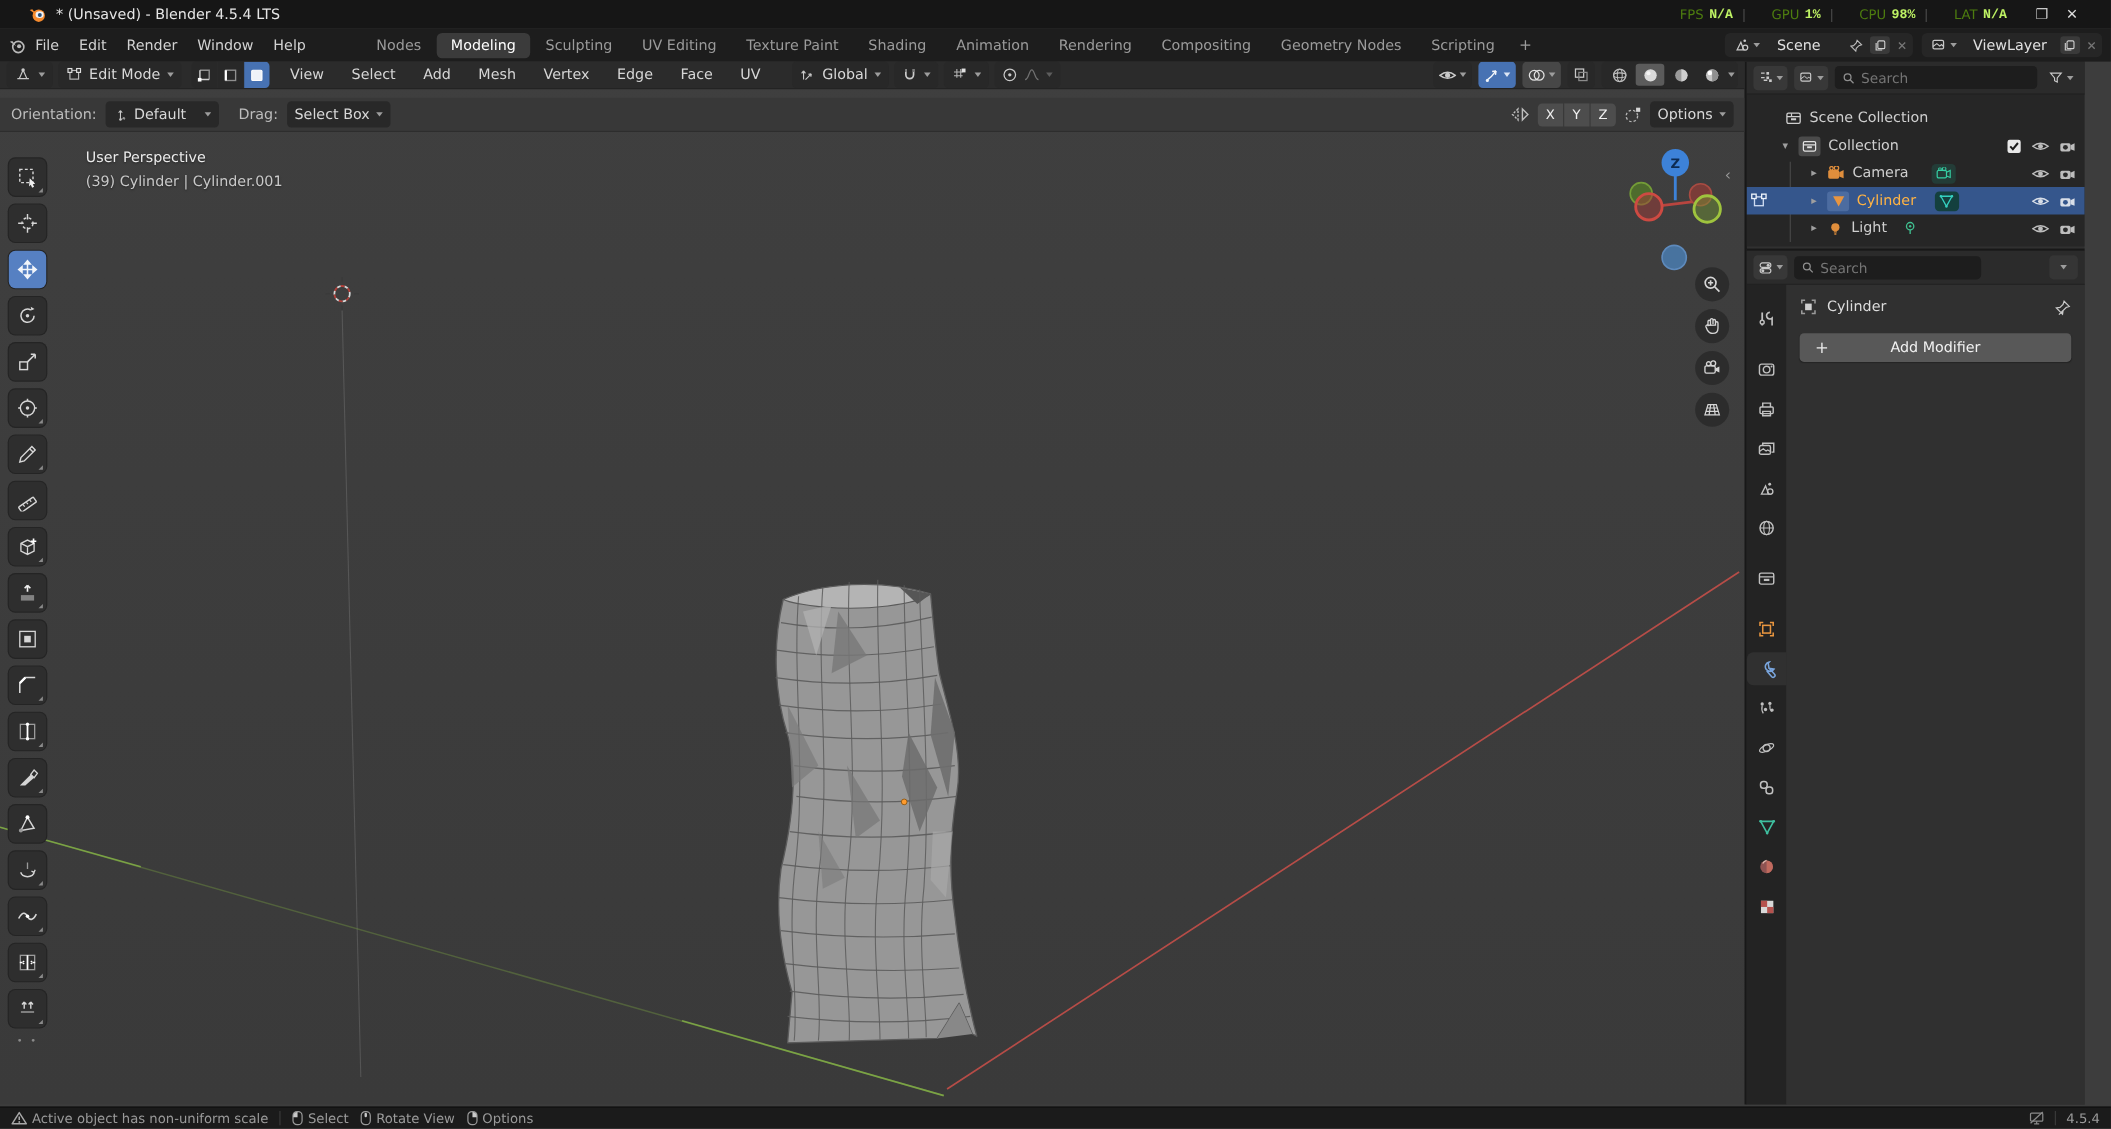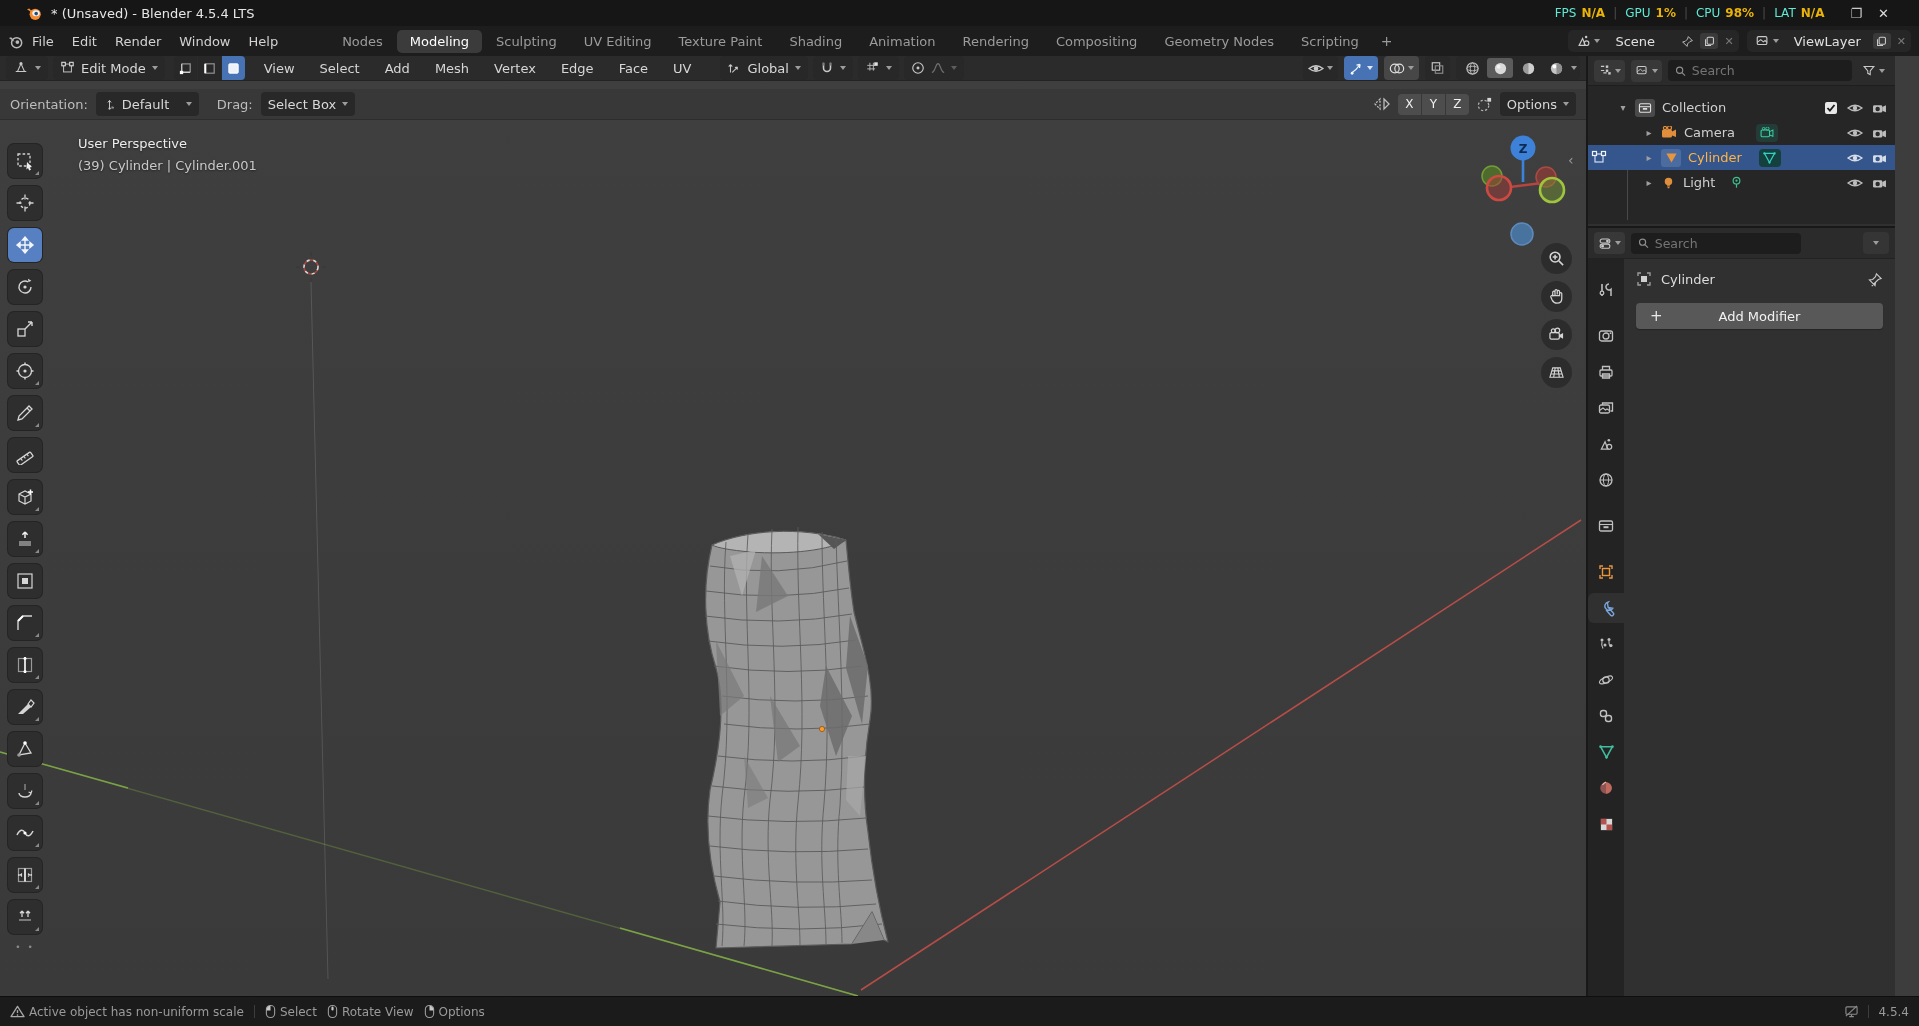--- a/index.html
+++ b/index.html
@@ -11,22 +11,22 @@
     font-size:13px; color:#d8d8d8;
     -webkit-user-select:none; user-select:none;
   }
   svg { display:block; }
 
   
   .titlebar{position:absolute;top:0;left:0;right:0;height:26px;background:#161616;display:flex;align-items:center;padding:0 26px;gap:9px;z-index:30;}
   .titlebar .title{color:#e6e6e6;font-size:13px;}
   .tb-right{margin-left:auto;display:flex;align-items:center;gap:8px;font-size:12px;}
   .stat{display:flex;gap:5px;align-items:center;}
-  .stat .lab{color:#5eead4;}
-  .stat .val{color:#eab308;font-weight:bold;}
+  .stat .lab{color:#4d7c0f;margin-left:15px;}
+  .stat .val{color:#bef264;font-weight:bold;font-family:Liberation Mono, monospace;}
   .stat-sep{color:#4c4c4c;}
   .win-btn{color:#dddddd;font-size:13px;padding:0 4px;}
 
   
   .menubar{position:absolute;top:26px;left:0;right:0;height:30px;background:#1d1d1d;display:flex;align-items:center;padding:0 8px;z-index:30;}
   .menu-item{padding:3px 9px;color:#d2d2d2;border-radius:4px;}
   .tabs{display:flex;margin-left:42px;gap:1px;align-items:center;}
   .tab{padding:4px 13px;color:#9b9b9b;border-radius:5px;white-space:nowrap;}
   .tab.active{background:#3b3b3b;color:#ffffff;}
   .tab-add{color:#9b9b9b;padding:0 8px;font-size:14px;}
@@ -104,21 +104,21 @@
   .ptab{width:36px;height:30px;display:flex;align-items:center;justify-content:center;margin-bottom:6px;flex:none;}
   .ptab.active{background:#303030;border-radius:6px 0 0 6px;}
   .gap10{margin-top:10px;}
   .props-content{position:absolute;left:36px;top:0;right:0;bottom:0;background:#303030;padding:12px 12px;}
   .breadcrumb{display:flex;align-items:center;gap:9px;color:#dcdcdc;}
   .breadcrumb .pin{margin-left:auto;}
   .add-modifier{margin-top:16px;height:26px;background:#585858;border-radius:4px;position:relative;display:flex;align-items:center;justify-content:center;color:#f2f2f2;box-shadow:0 1px 1px rgba(0,0,0,.25);}
   .add-modifier .plus{position:absolute;left:14px;color:#e8e8e8;font-size:15px;}
 
   
-  .statusbar{position:absolute;bottom:0;left:0;right:0;height:30px;background:#1b1b1b;border-top:1px solid #0f0f0f;display:flex;align-items:center;padding:0 10px;gap:10px;color:#9a9a9a;font-size:12px;z-index:30;}
+  .statusbar{position:absolute;bottom:0;left:0;right:0;height:20px;background:#1b1b1b;border-top:1px solid #0f0f0f;display:flex;align-items:center;padding:0 10px;gap:10px;color:#9a9a9a;font-size:12px;z-index:30;}
   .sb-sep{width:1px;height:13px;background:#3c3c3c;}
   .sb-group{display:flex;align-items:center;gap:4px;}
   .sb-right{margin-left:auto;display:flex;align-items:center;gap:9px;}
 </style>
 </head>
 <body>
 
 <div class="titlebar">
   <svg width="16" height="16" viewBox="0 0 16 16">
     <path d="M1,4.2 L7.2,8.6 L3.4,3.4 Z" fill="#f68b2e"></path>
@@ -657,20 +657,28 @@
         <svg width="14" height="13" viewBox="0 0 16 16">
           <path d="M2,3 h12 L9.5,8.5 V13 l-3,-1.5 V8.5 Z" fill="none" stroke="#c9c9c9" stroke-width="1.3"></path>
         </svg>
         <span class="cv"></span>
       </span>
     </div>
 
     <div class="otree">
       <div class="guide"></div>
 
+      <div class="orow" style="padding-left:35px;">
+        <svg width="15" height="13" viewBox="0 0 16 14">
+          <rect x="1.5" y="2" width="13" height="10" rx="1.5" fill="none" stroke="#cfcfcf" stroke-width="1.3"></rect>
+          <path d="M1.5,5.5 h13 M6,2 v3.5" stroke="#cfcfcf" stroke-width="1.2"></path>
+          <rect x="5.5" y="7" width="5" height="2" fill="#cfcfcf"></rect>
+        </svg>
+        <span class="lbl">Scene Collection</span>
+      </div>
 
       <div class="orow" style="padding-left:30px;">
         <span class="chev">▾</span>
         <span style="background:#4a4a4a;border-radius:3px;width:20px;height:18px;display:flex;align-items:center;justify-content:center;">
           <svg width="14" height="12" viewBox="0 0 16 14">
             <rect x="1.5" y="2" width="13" height="10" rx="1.5" fill="none" stroke="#e2e2e2" stroke-width="1.3"></rect>
             <path d="M1.5,5.5 h13" stroke="#e2e2e2" stroke-width="1.2"></path>
             <rect x="5.5" y="7" width="5" height="2" fill="#e2e2e2"></rect>
           </svg>
         </span>

